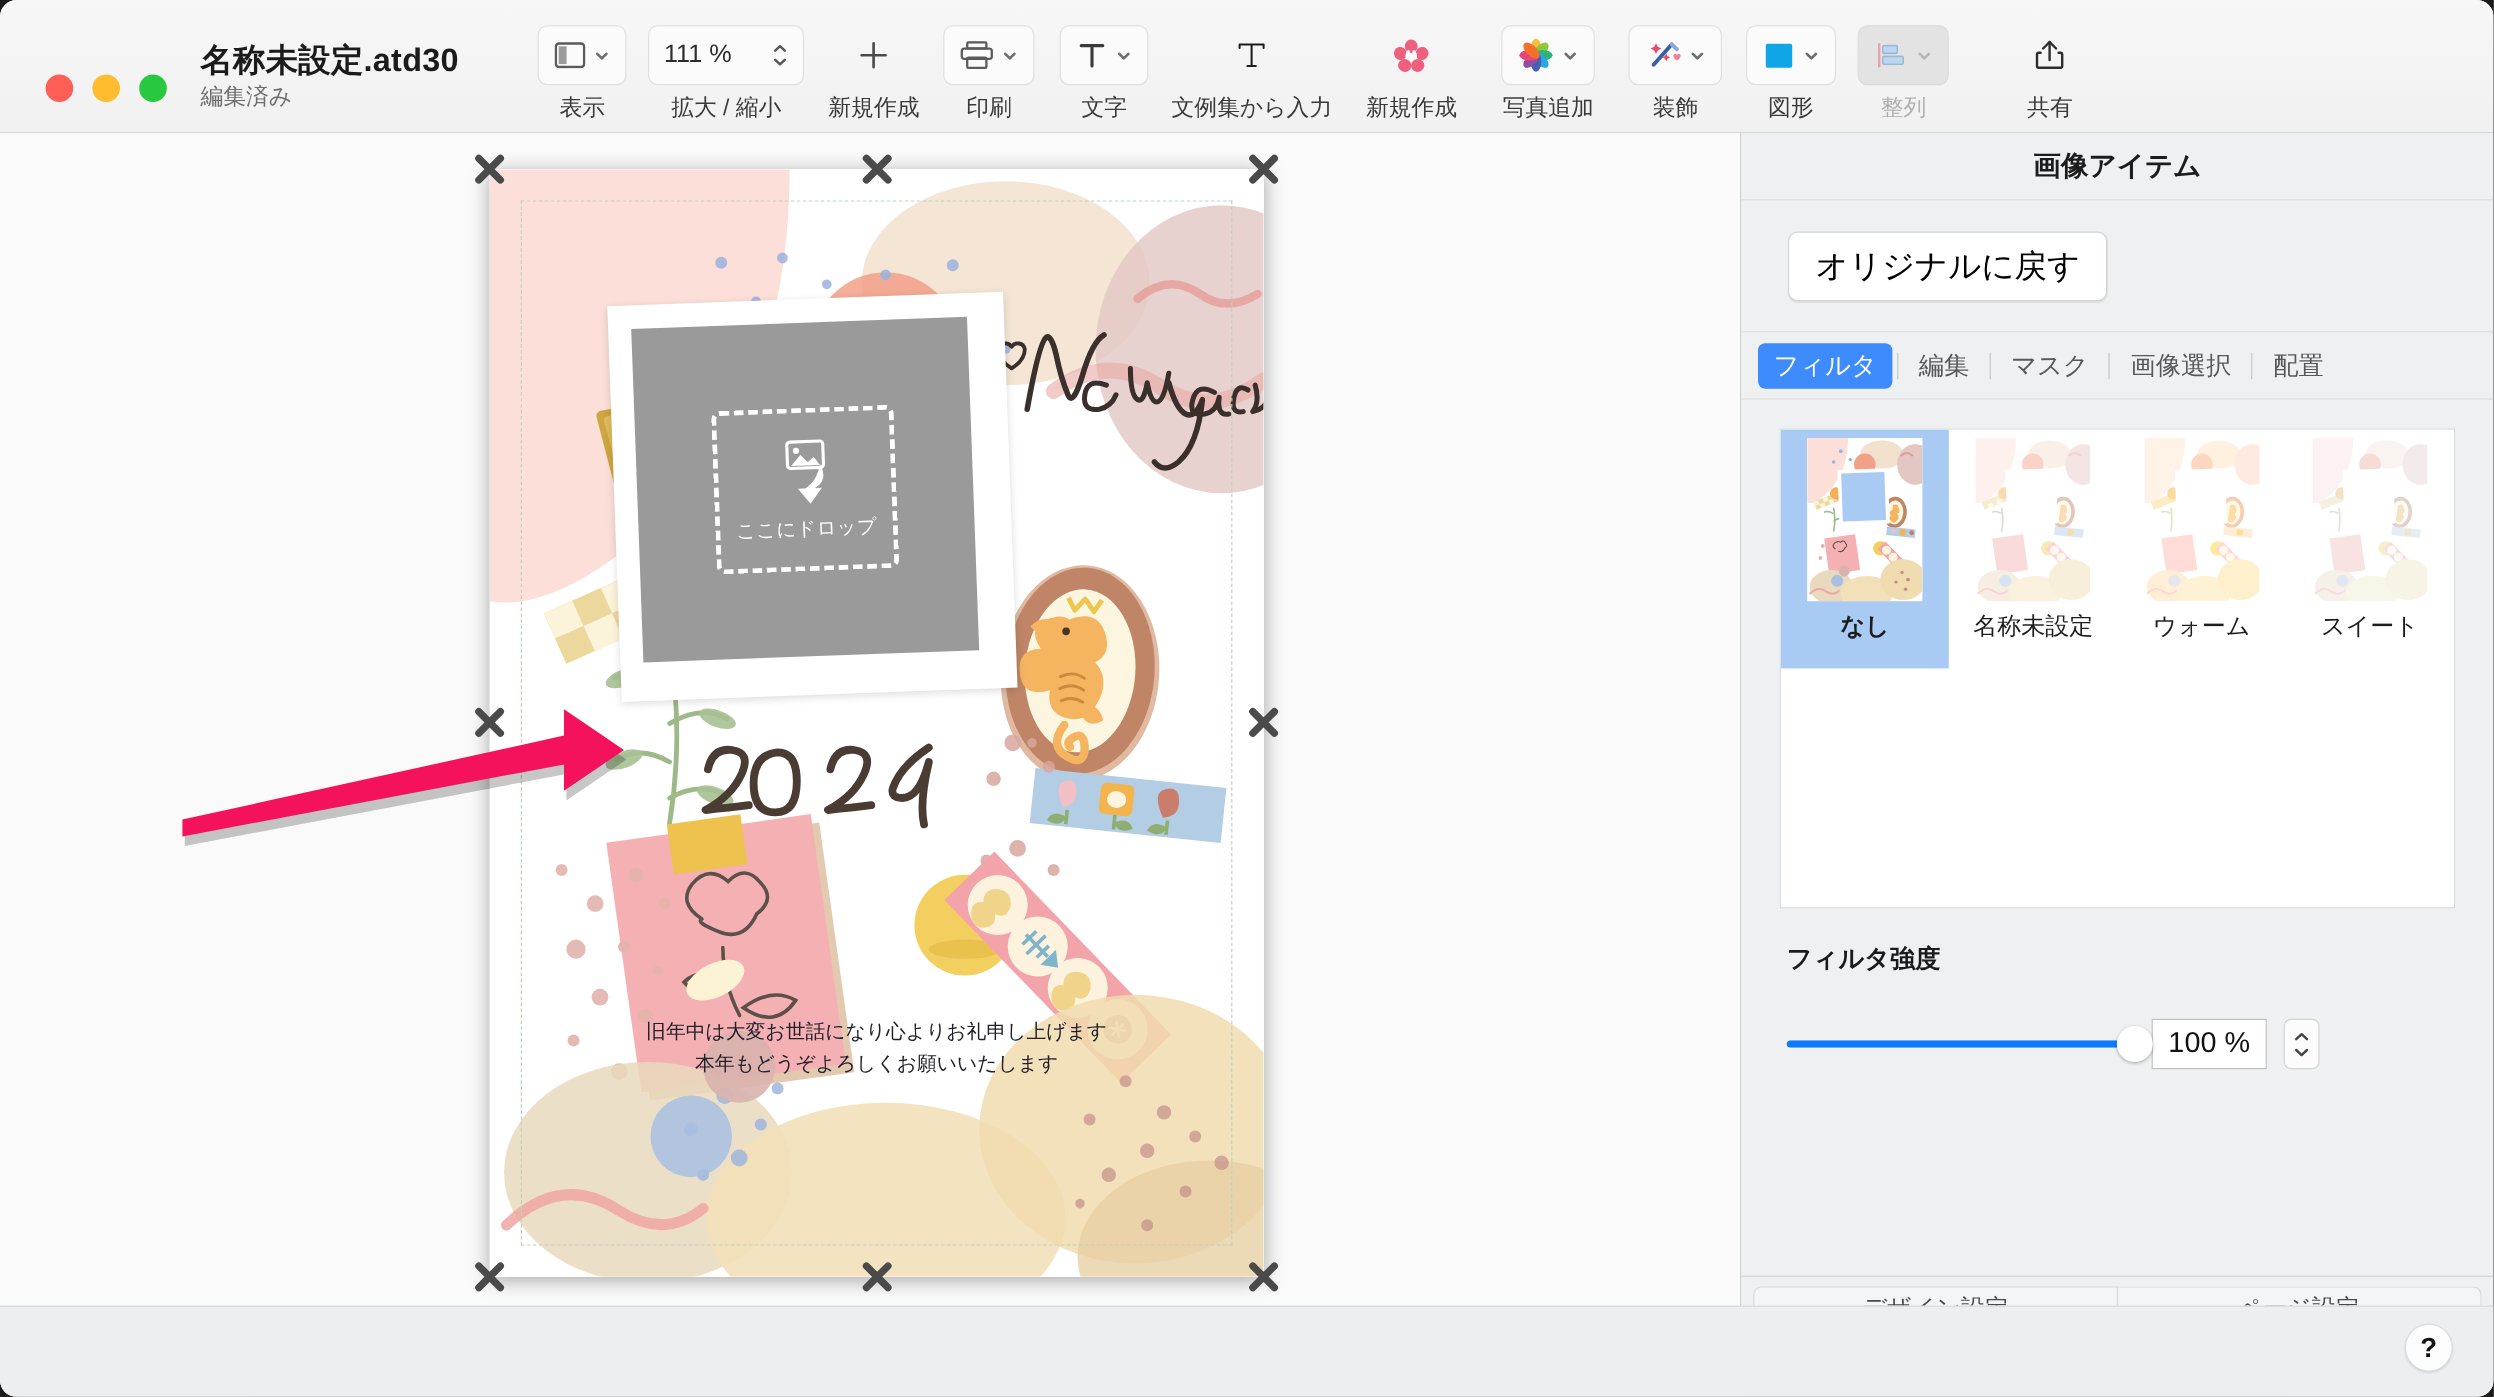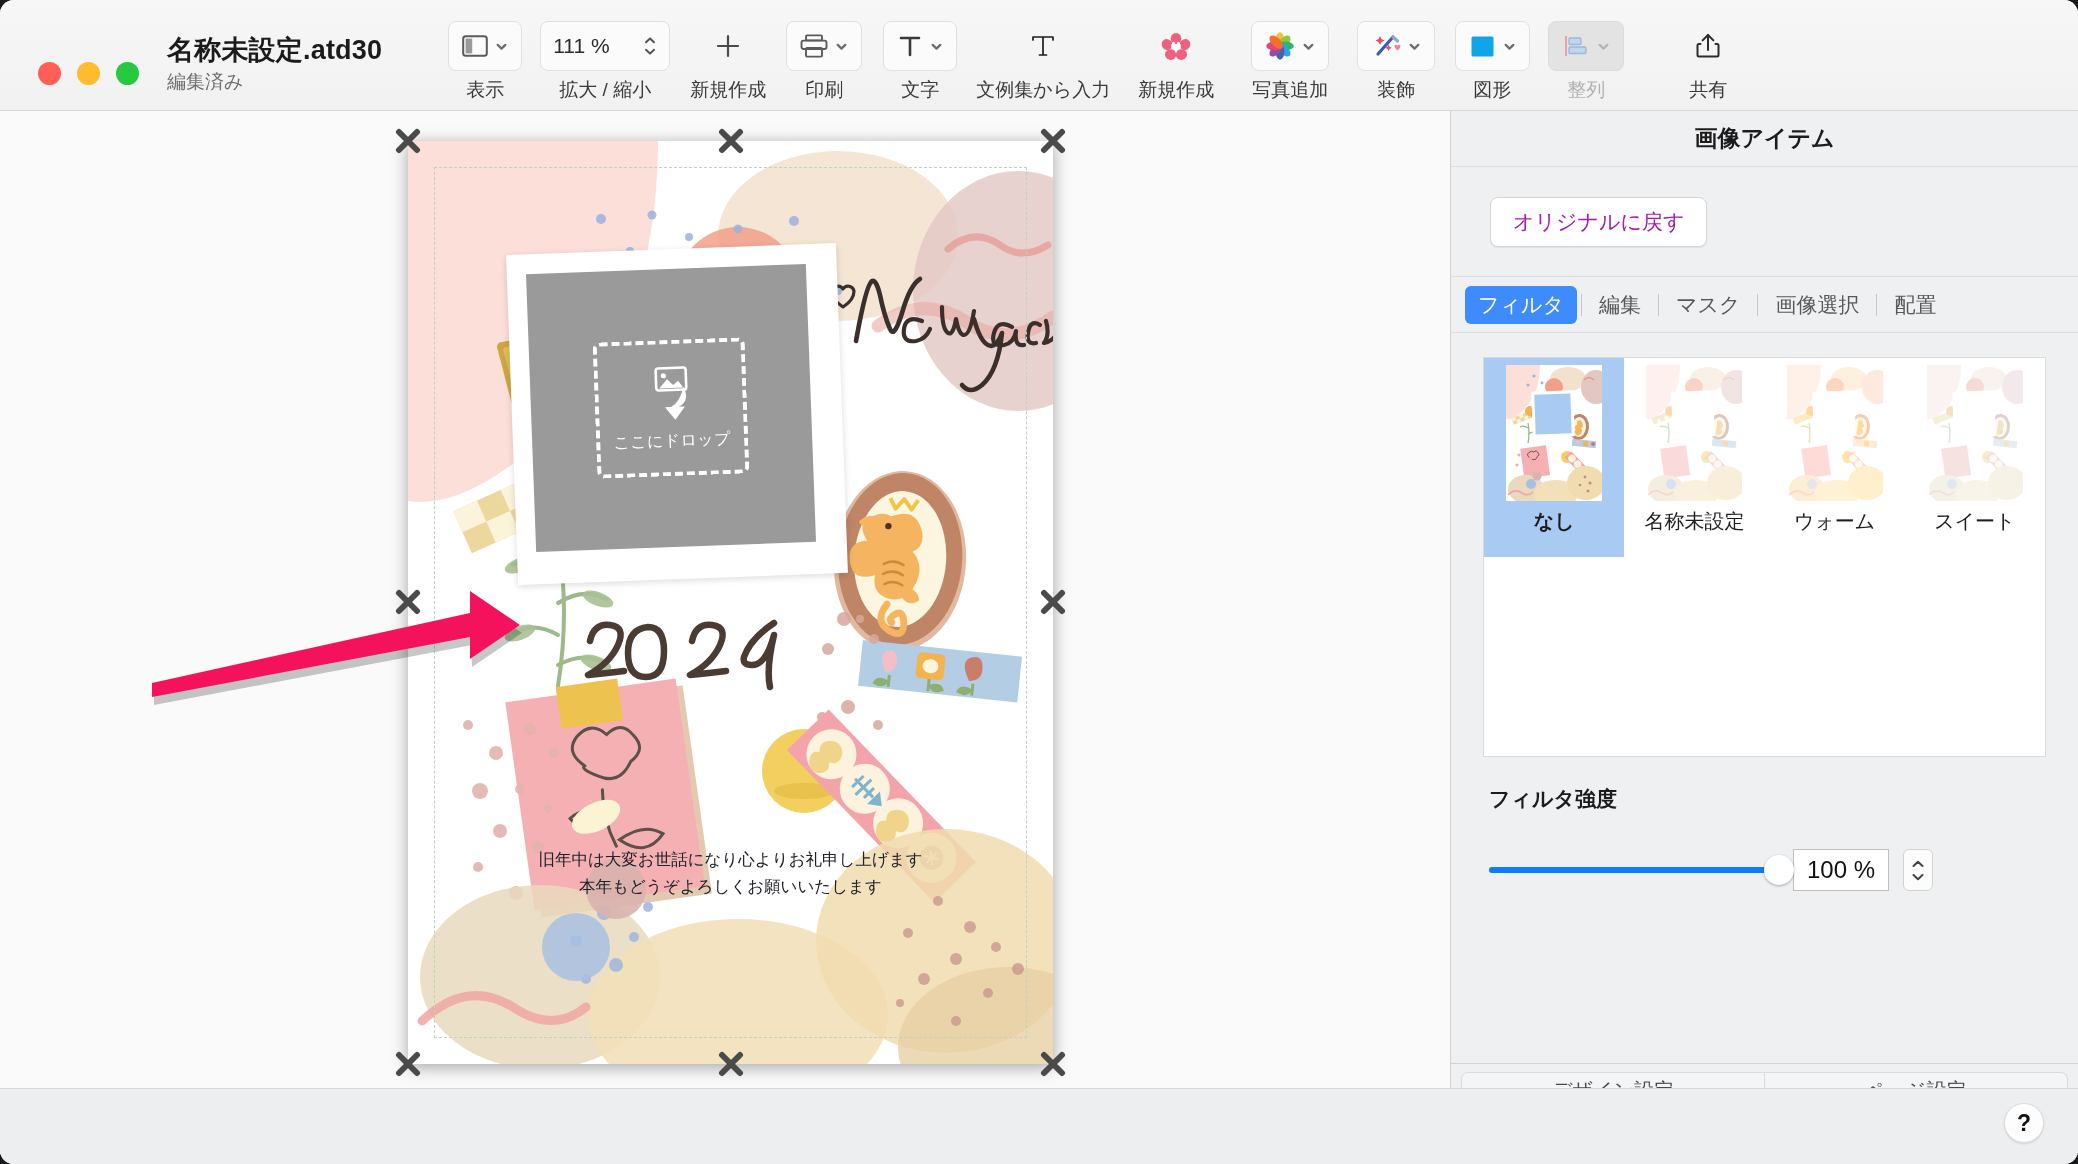--- a/index.html
+++ b/index.html
@@ -141,21 +141,21 @@
     height: 56px; display: flex; align-items: center; justify-content: center;
     font-size: 23px; font-weight: bold; color: #1c1c1c;
     border-bottom: 1px solid #dcdee0;
   }
   #revert-row {
     height: 110px; display: flex; align-items: center; padding-left: 39px;
     border-bottom: 1px solid #dcdee0;
   }
   #revert-btn {
     background: #fff; border: 1px solid #d5d5d5; border-radius: 8px;
-    padding: 10px 22px; font-size: 21px; color: #a21caf;
+    padding: 10px 22px; font-size: 27px; color: #000000;
     box-shadow: 0 1px 1px rgba(0,0,0,.07);
   }
   #tabs {
     height: 56px; display: flex; align-items: center; padding: 0 14px;
     border-bottom: 1px solid #dcdee0;
   }
   .tab {
     font-size: 21px; color: #585858; padding: 5px 13px; border-radius: 6px;
     white-space: nowrap;
   }

